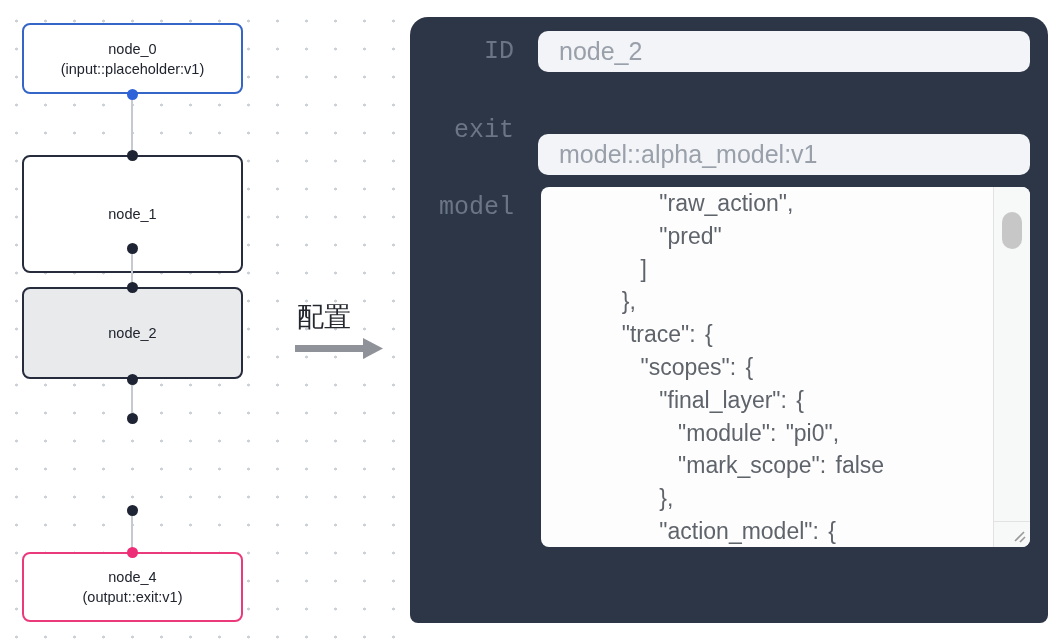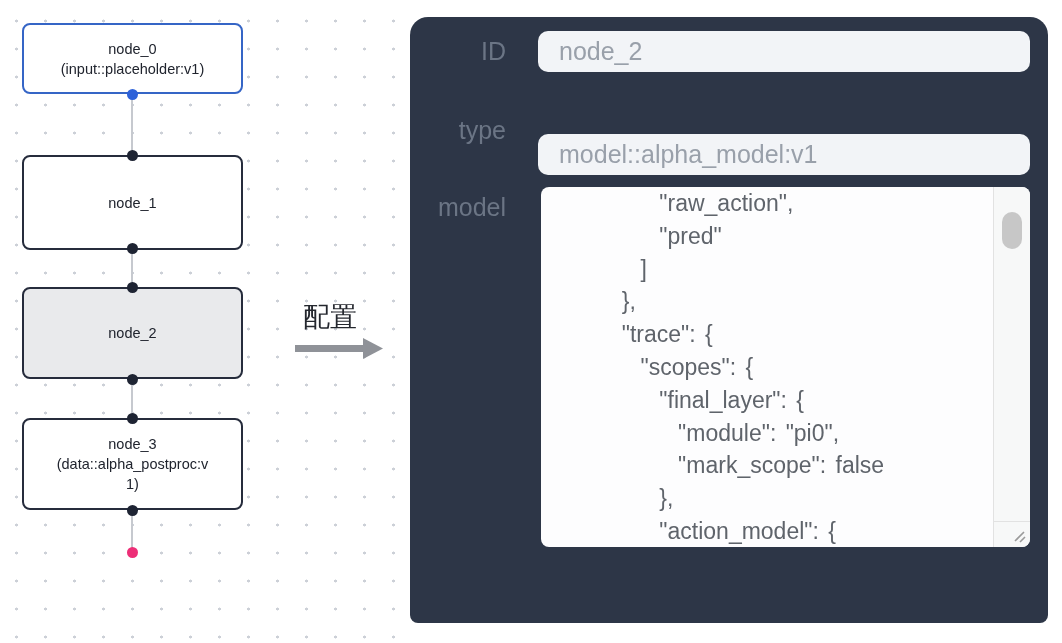--- a/index.html
+++ b/index.html
@@ -13,40 +13,40 @@
   #grid-left{left:0;top:0;width:412px;height:643px;}
   #grid-top{left:412px;top:0;width:650px;height:17px;background-position:-410px 7px;}
 
   
   .node{position:absolute;left:22px;width:221px;box-sizing:border-box;
         background:#ffffff;border:2px solid #262c3c;border-radius:8px;
         display:flex;flex-direction:column;justify-content:center;align-items:center;
         padding:0 30px;text-align:center;color:#20242e;font-size:14.5px;line-height:1.38;}
   .node .nt{word-break:break-all;}
   #node0{top:23px;height:71px;border-color:#3565c6;}
-  #node1{top:155px;height:95px;}
+  #node1{top:155px;height:118px;}
   #node2{top:287px;height:92px;background:#e9eaec;border-width:2.5px;}
   #node3{top:418px;height:92px;}
   #node4{top:552px;height:70px;border-color:#ea3a7c;}
 
   .edge-line{position:absolute;left:131px;width:2px;background:#c6c9cf;}
   .port{position:absolute;left:127px;width:11px;height:11px;border-radius:50%;background:#1e2433;}
   .port.blue{background:#2e62d9;}
   .port.pink{background:#ed2e77;}
 
   
-  #edge-label{position:absolute;left:291px;top:299px;width:66px;text-align:right;
+  #edge-label{position:absolute;left:291px;top:299px;width:66px;text-align:center;
               font-size:27px;color:#24272e;}
   #arrow{position:absolute;left:293px;top:337px;}
 
   
   #panel{position:absolute;left:410px;top:17px;width:638px;height:606px;
          background:#2d3647;border-radius:18px 18px 8px 8px;overflow:hidden;}
-  .flabel{position:absolute;left:8px;width:88px;height:41px;display:flex;
-          align-items:center;justify-content:flex-end;color:#6b7585;font-size:25px;}
+  .flabel{position:absolute;left:16px;width:88px;height:41px;display:flex;
+          align-items:center;justify-content:flex-end;color:#6b7585;font-size:25px;font-family:Liberation Mono, monospace;}
   #label-id{top:14px;}
   #label-type{top:93px;}
   #label-config{top:170px;height:40px;}
   .finput{position:absolute;left:128px;width:492px;height:41px;box-sizing:border-box;
           background:#f2f4f7;border:none;border-radius:10px;color:#99a0aa;
           font-size:25px;padding:0 0 0 21px;font-family:"Liberation Sans",sans-serif;outline:none;}
   #input-id{top:14px;}
   #input-type{top:93px;margin-top:24px;}
 
   #config-box{position:absolute;left:131px;top:170px;width:489px;height:360px;
@@ -78,23 +78,23 @@
   <div id="node0" class="node">
     <div class="nt">node_0</div>
     <div class="nt">(input::placeholder:v1)</div>
   </div>
   <div id="node1" class="node">
     <div class="nt">node_1</div>
   </div>
   <div id="node2" class="node">
     <div class="nt">node_2</div>
   </div>
-  <div id="node3" class="node">
-    <div class="nt">node_3</div>
-    <div class="nt">(data::alpha_postproc:v1)</div>
+  <div id="node4" class="node">
+    <div class="nt">node_4</div>
+    <div class="nt">(output::exit:v1)</div>
   </div>
 
   <div class="edge-line" style="top:94px;height:61px;"></div>
   <div class="port blue" style="top:89px;"></div>
   <div class="port" style="top:150px;"></div>
 
   <div class="edge-line" style="top:248px;height:39px;"></div>
   <div class="port" style="top:243px;"></div>
   <div class="port" style="top:282px;"></div>
 
@@ -108,21 +108,21 @@
 
   <div id="edge-label">配置</div>
   <svg id="arrow" width="92" height="22">
     <rect x="2" y="8" width="70" height="7" fill="#8f9298"></rect>
     <polygon points="70,1 70,22 90,11.5" fill="#8f9298"></polygon>
   </svg>
 
   <div id="panel">
     <div id="label-id" class="flabel">ID</div>
     <input id="input-id" class="finput" value="node_2" style="">
-    <div id="label-type" class="flabel">type</div>
+    <div id="label-type" class="flabel">exit</div>
     <input id="input-type" class="finput" value="model::alpha_model:v1" style="">
 
     <div id="label-config" class="flabel">model</div>
     <div id="config-box">
       <pre id="config-text">      "raw_action",
       "pred"
     ]
   },
   "trace": {
     "scopes": {

